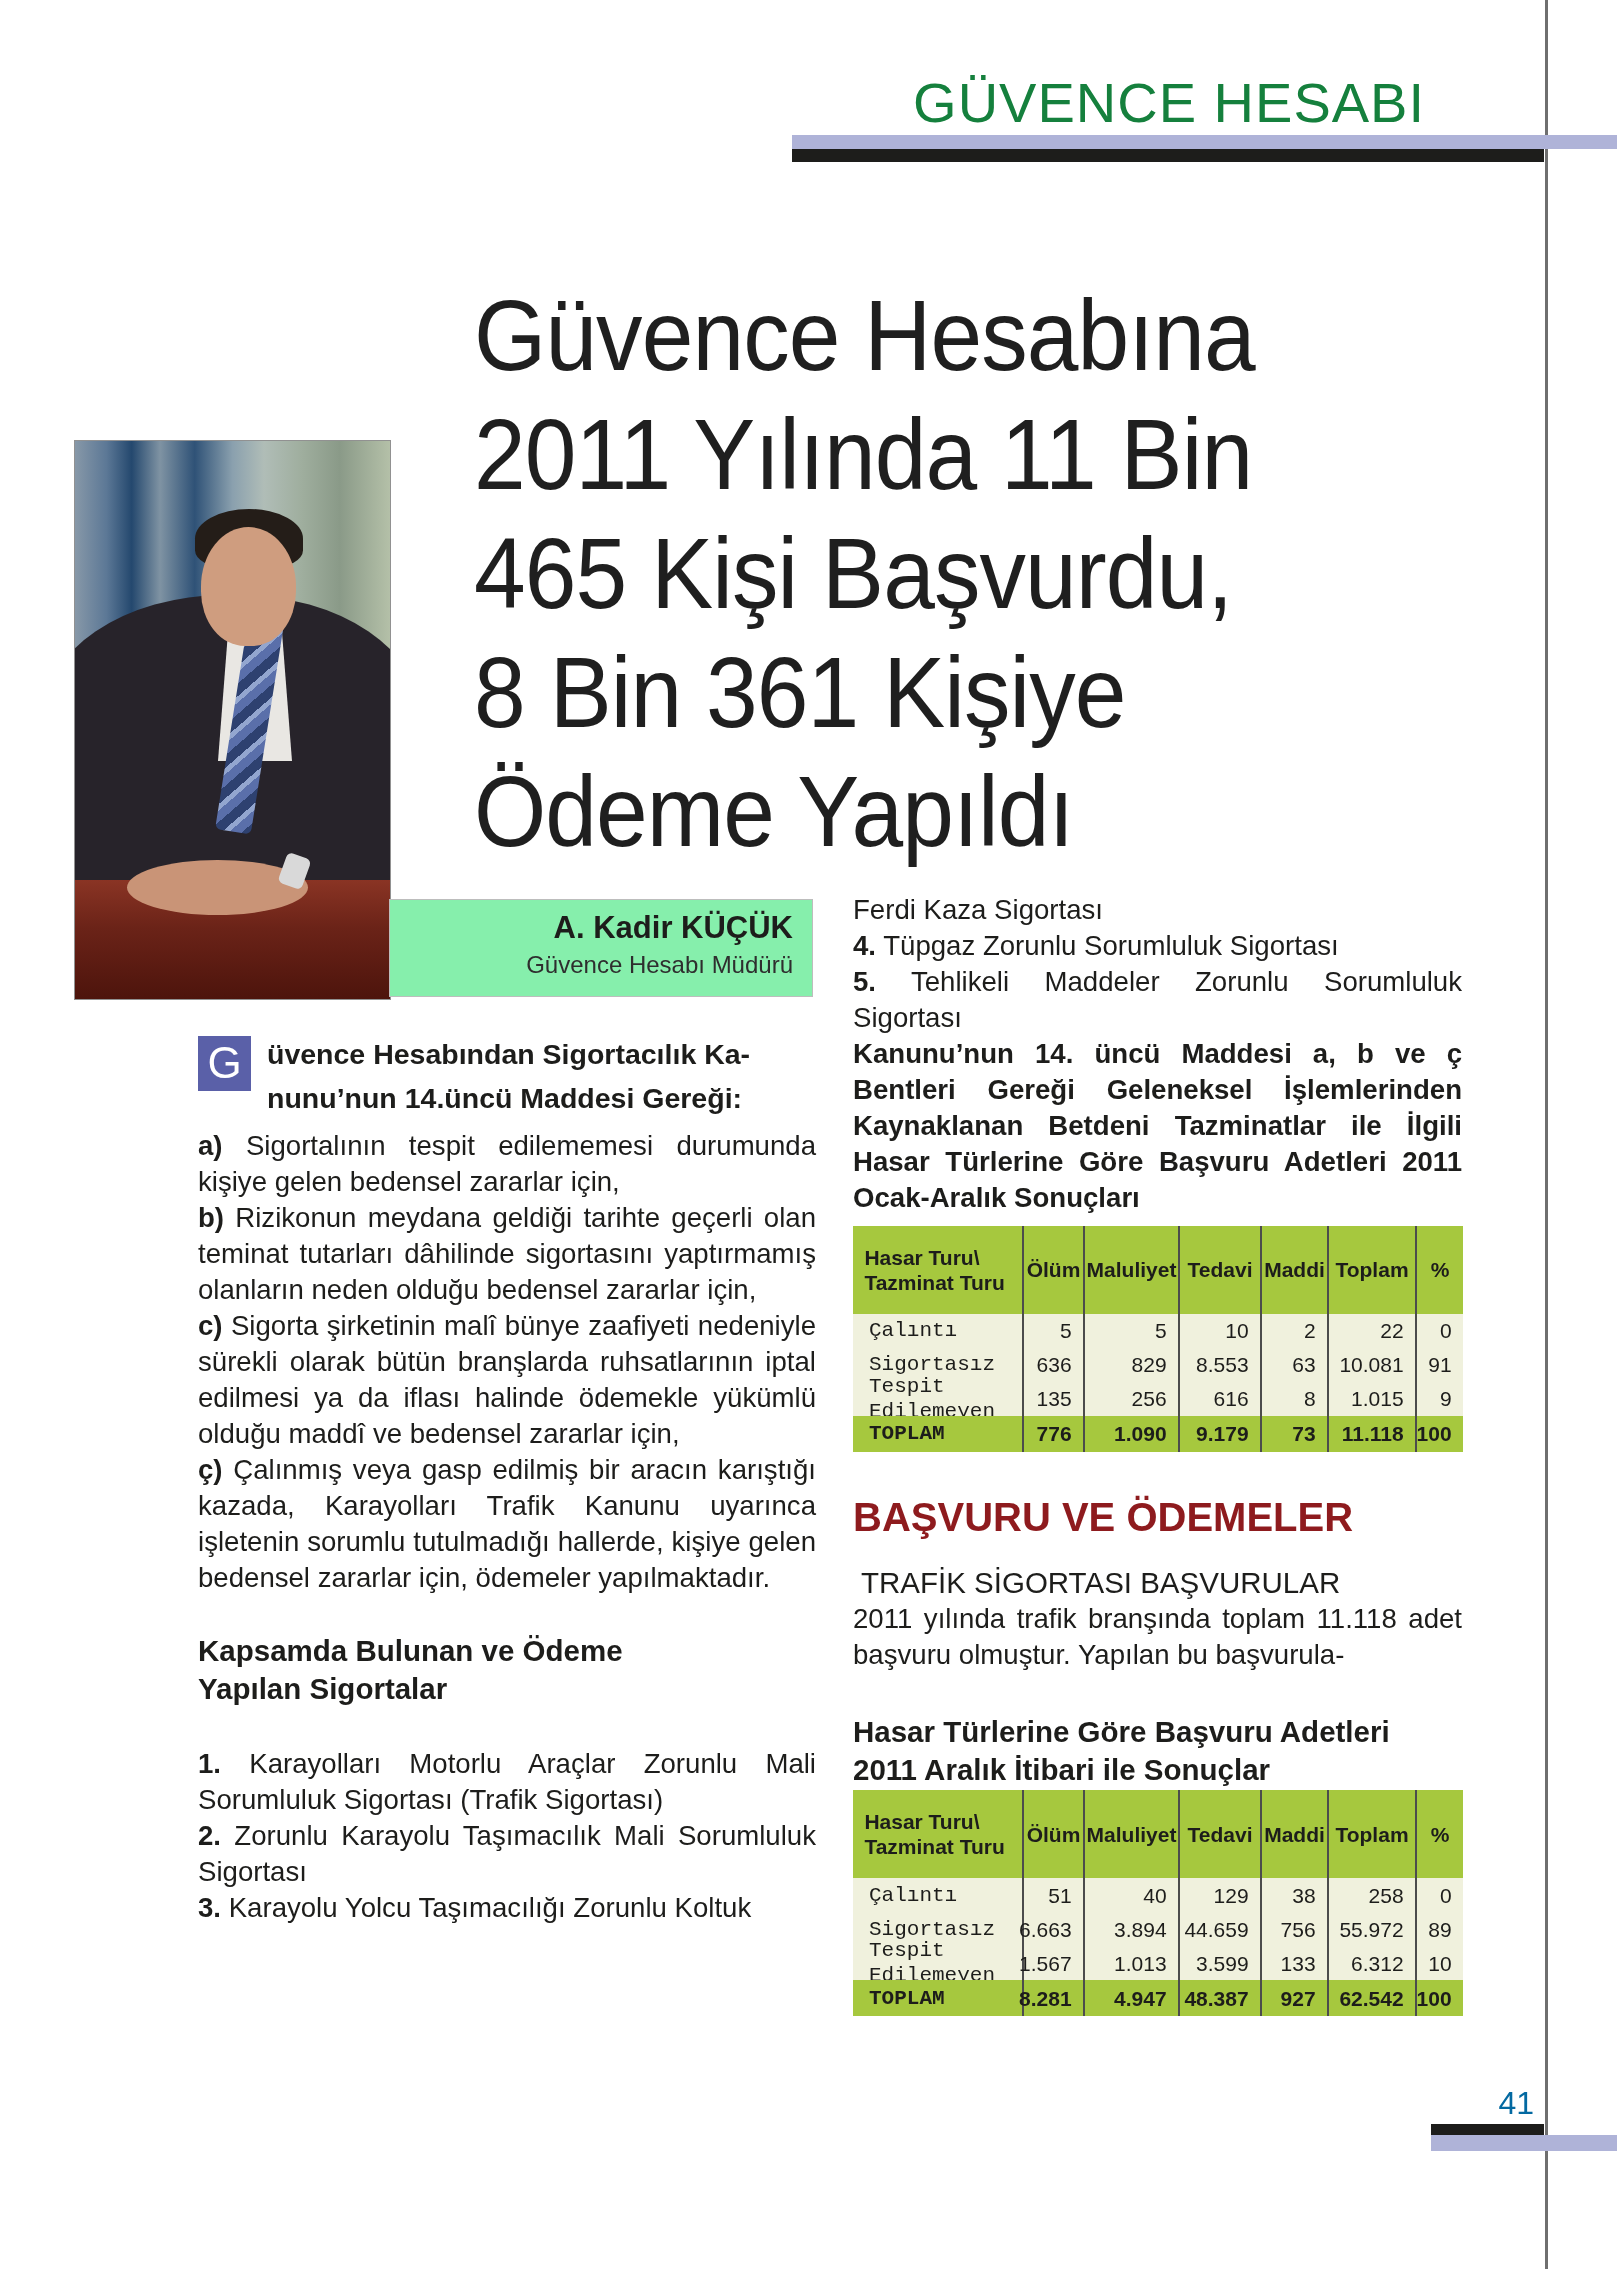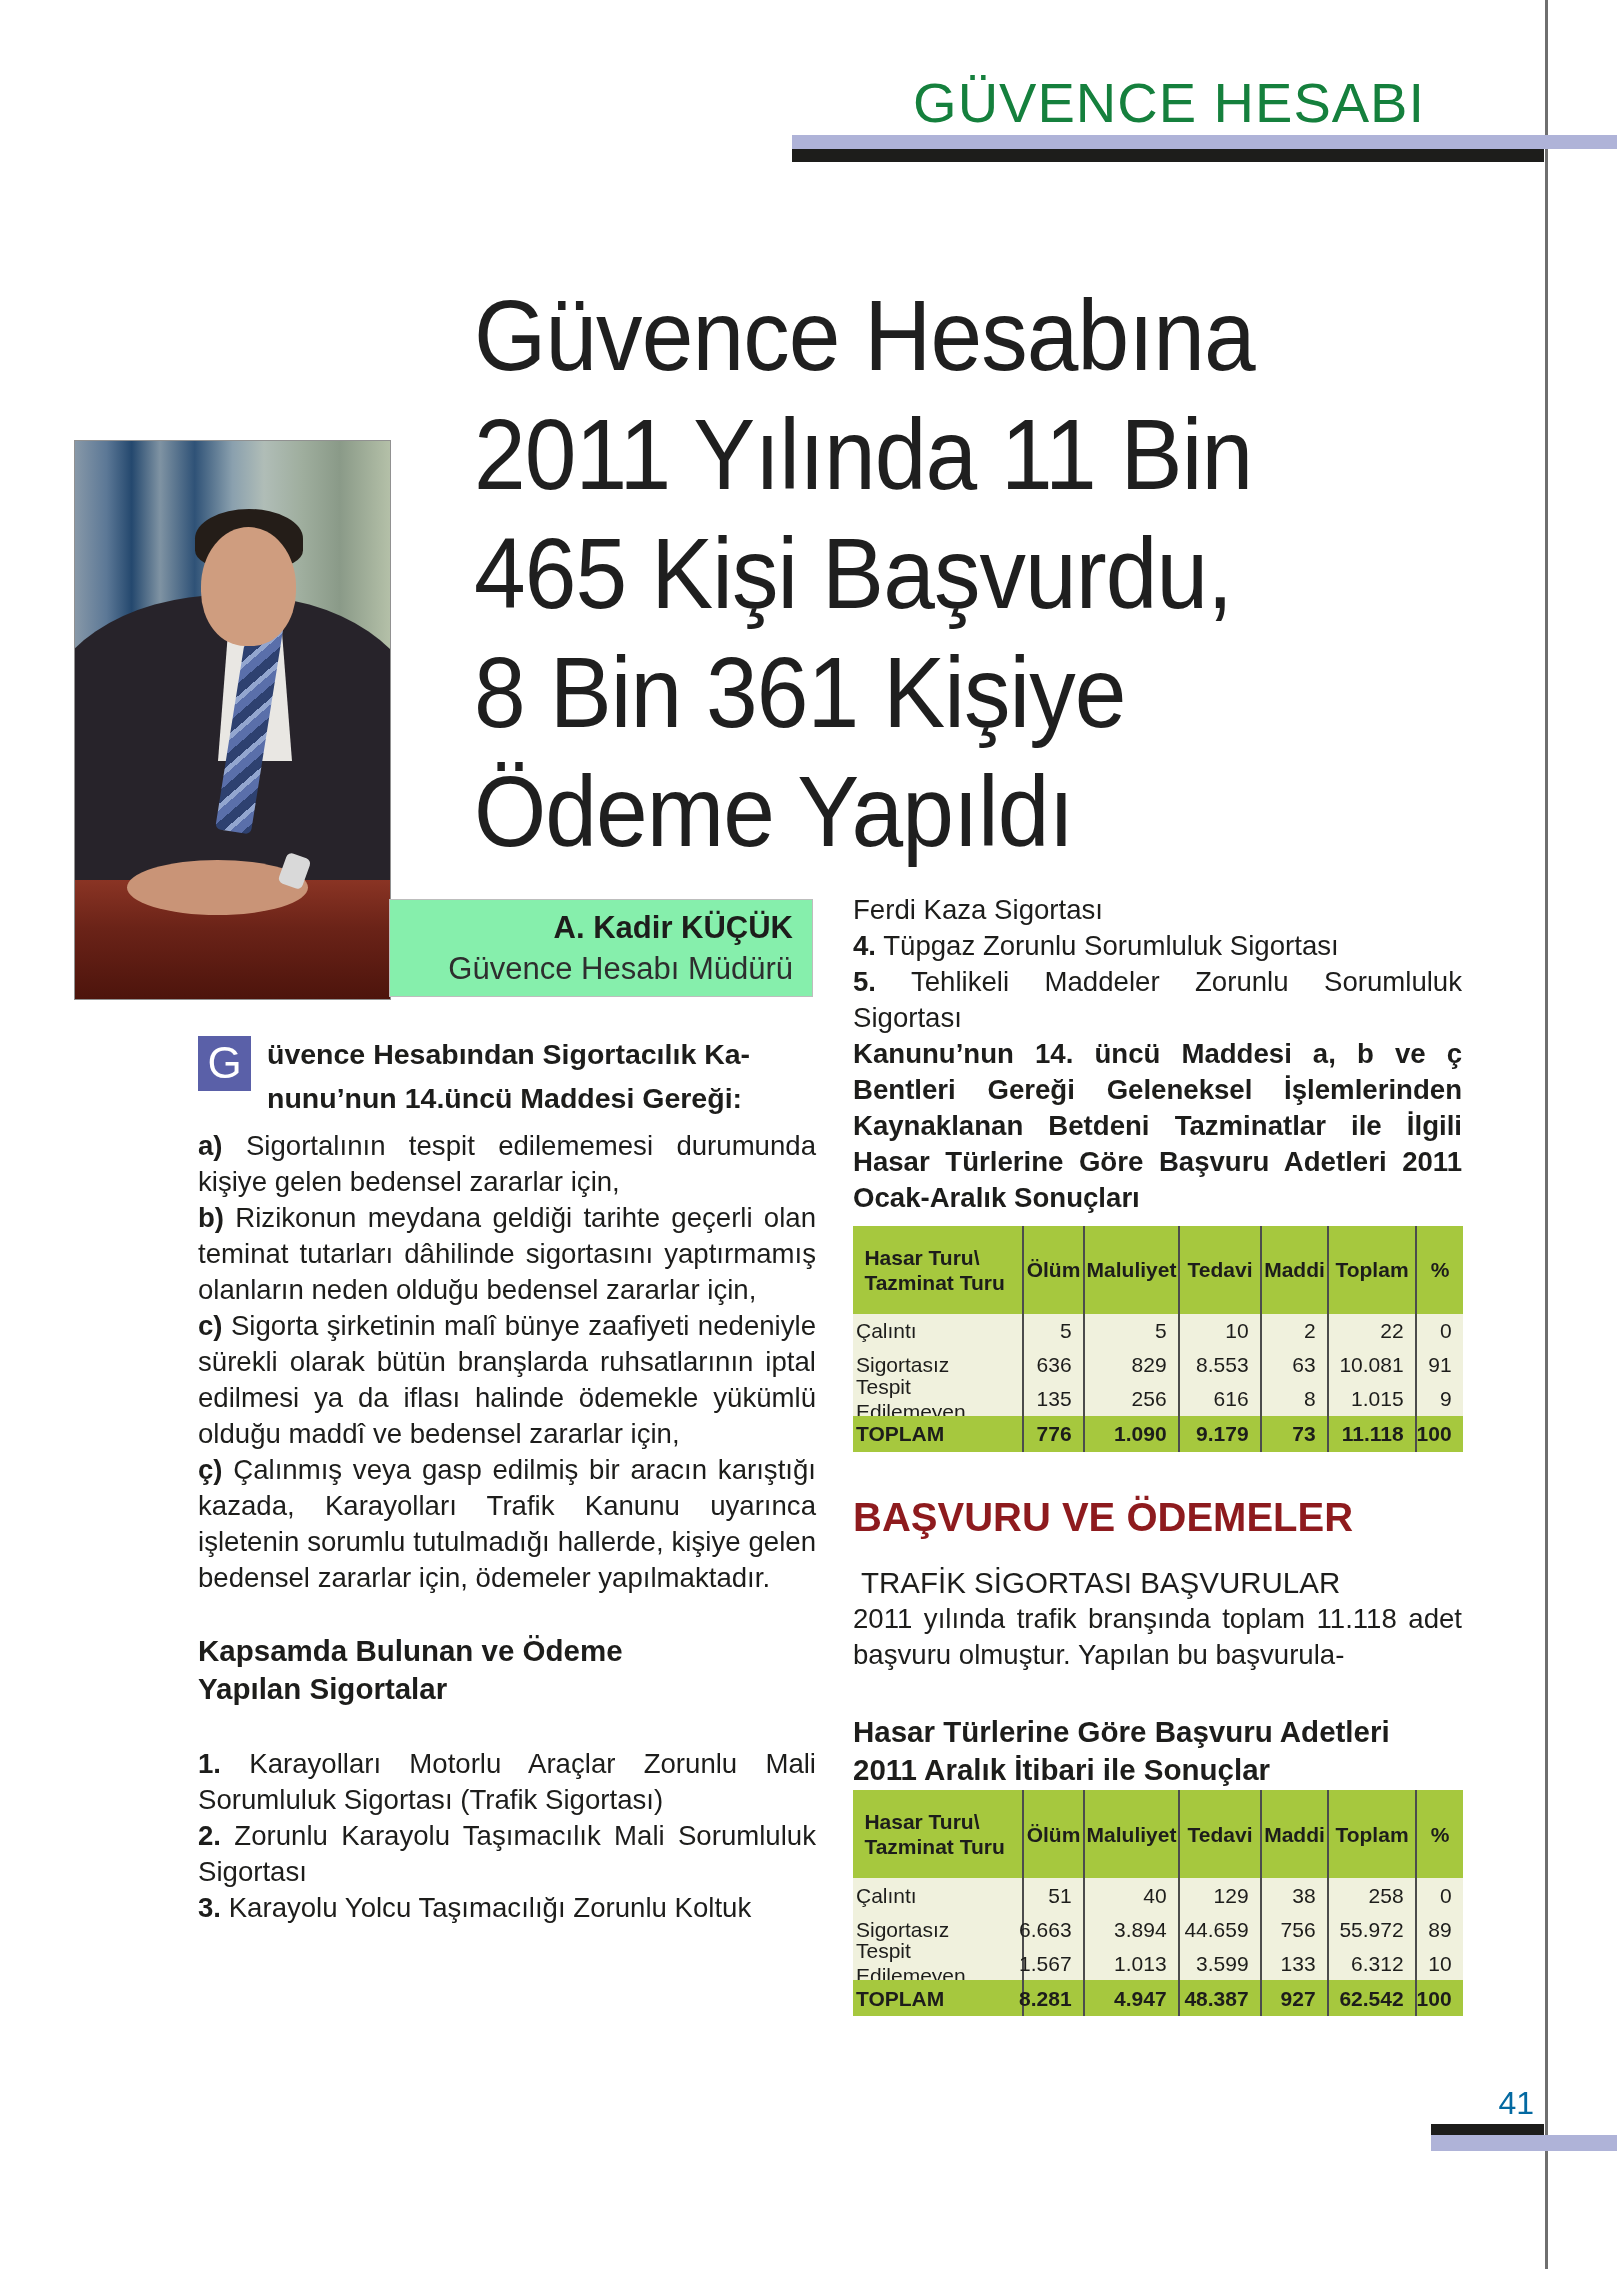--- a/index.html
+++ b/index.html
@@ -30,21 +30,21 @@
            border-radius:50% 50% 46% 46%;}
   .ph-hair{position:absolute;left:120px;top:68px;width:108px;height:59px;background:#241d18;
            border-radius:50% 50% 30% 30%;}
   .ph-hands{position:absolute;left:52px;bottom:84px;width:181px;height:55px;background:#c99477;
             border-radius:50%;}
   .ph-watch{position:absolute;left:207px;bottom:112px;width:25px;height:32px;background:#d9d9d9;
             border-radius:5.7px;transform:rotate(20deg);}
   .byline-box{position:absolute;left:389px;top:899px;width:424px;height:98px;background:#86efac;
               border:1.9px solid #bdbdbd;box-sizing:border-box;text-align:right;padding:9.5px 19px 0 0;}
   .byline-name{font-size:31px;font-weight:bold;}
-  .byline-role{font-size:31px;margin-top:5.7px;color:#2e2e2e;}
+  .byline-role{font-size:24px;margin-top:5.7px;color:#2e2e2e;}
   .intro{position:absolute;left:198px;top:1032px;width:620px;}
   .dropcap{float:left;width:53px;height:55px;background:#5a60a8;color:#ffffff;font-size:44px;
            display:flex;align-items:center;justify-content:center;margin:3.8px 16px 0 0;}
   .intro-text{font-weight:bold;font-size:28.5px;line-height:44px;white-space:pre-line;}
   .col-left{position:absolute;left:198px;top:1128px;width:618px;font-size:27.6px;line-height:36px;
             text-align:justify;}
   .col-left p, .col-right p{margin:0;}
   .marker{font-weight:bold;}
   .subhead{font-weight:bold;font-size:29.5px;line-height:38px;margin-top:36px;white-space:pre-line;
            text-align:left;}
@@ -54,21 +54,21 @@
   .bold-para{font-weight:bold;}
   .gtable{display:grid;grid-template-columns:169px 61px 95px 82px 67px 88px 48px;
           grid-template-rows:88px 34px 34px 34px 36px;width:664px;font-size:21px;line-height:25px;
           text-align:left;margin-top:9.5px;}
   .t2{margin-top:1.9px;}
   .tc{display:flex;align-items:center;justify-content:center;border-left:2.9px solid #4c4c4c;
       box-sizing:border-box;white-space:pre-line;}
   .tc:nth-child(7n+1){border-left:none;}
   .th{background:#a6c83e;font-weight:bold;}
   .corner{justify-content:flex-start;padding-left:11.4px;}
-  .lbl{background:#f0f1dd;justify-content:flex-start;padding-left:3px;}
+  .lbl{background:#f0f1dd;justify-content:flex-start;padding-left:16px;font-family:Liberation Mono, monospace;}
   .num{background:#f0f1dd;justify-content:flex-end;padding-right:11.4px;}
   .total{background:#a6c83e;font-weight:bold;}
   .red-head{color:#8e1b1e;font-weight:bold;font-size:40px;line-height:46px;margin-top:42px;
             text-align:left;letter-spacing:0;}
   .traffic-head{font-weight:normal;font-size:29.5px;margin-top:25px;text-align:left;margin-left:8px;}
   .caption{font-weight:bold;font-size:29.5px;line-height:38px;margin-top:40px;white-space:pre-line;
            text-align:left;}
   .page-num{position:absolute;left:1427px;top:2085px;width:107px;text-align:right;font-size:32px;
             color:#0369a1;}
   .bar-blk-bot{left:1431px;top:2124px;width:113px;height:11.4px;background:#1d1d1b;}

